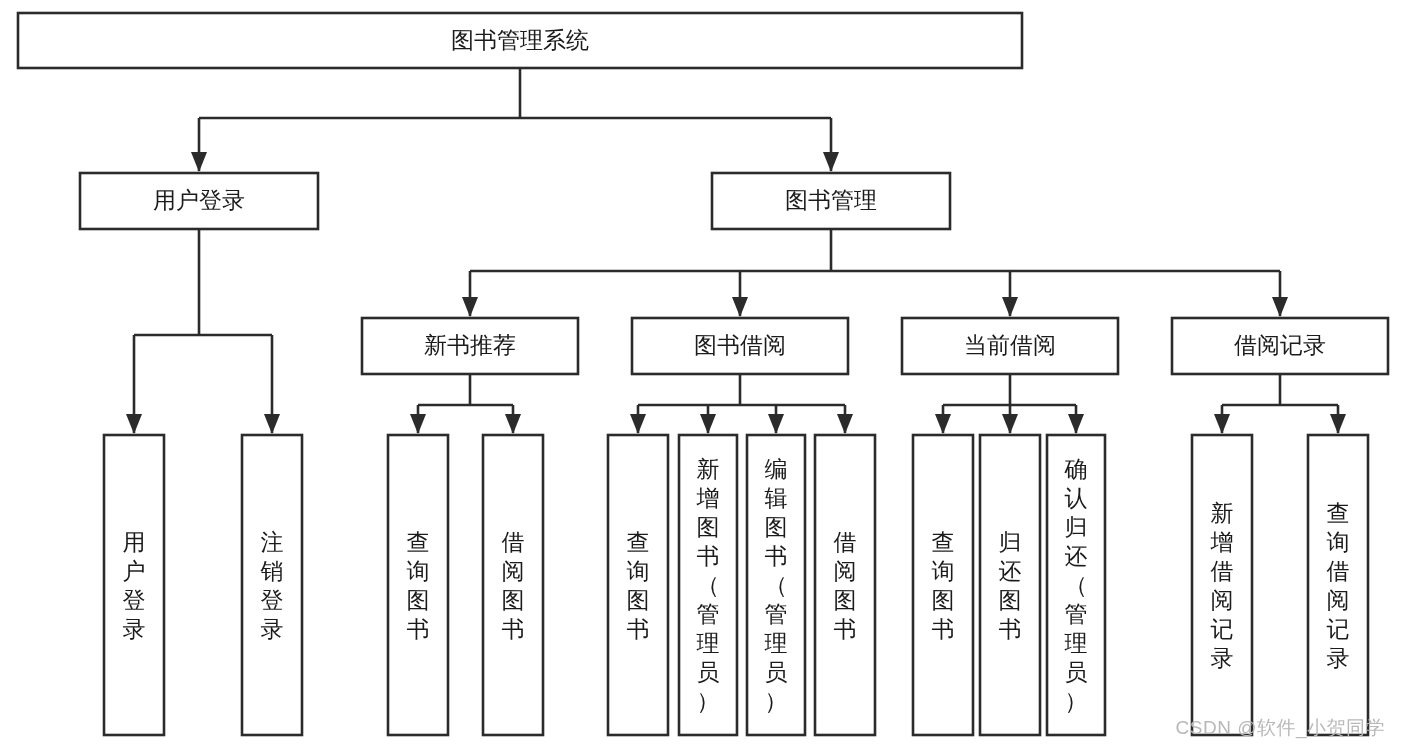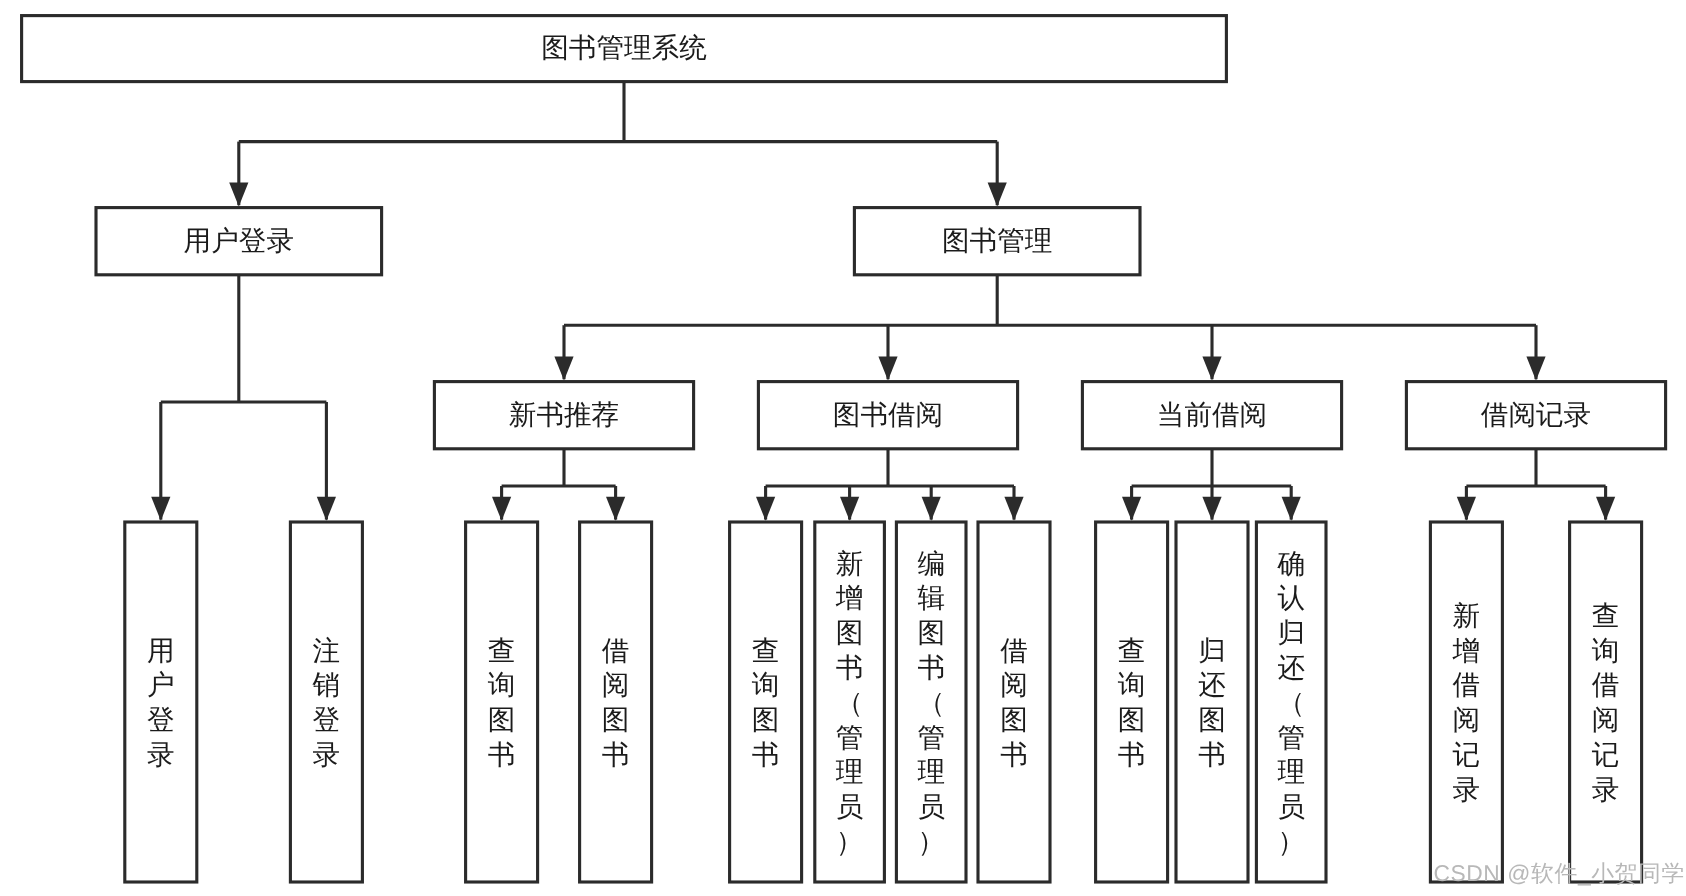--- a/index.html
+++ b/index.html
@@ -50,21 +50,21 @@
     dominant-baseline: middle;
   }
   .node-label-v {
     font-family: "Liberation Sans", "DejaVu Sans", sans-serif;
     font-size: 23px;
     fill: #1b1b1b;
     text-anchor: middle;
   }
   .watermark-text {
     position: absolute;
-    right: 1px;
+    right: 20px;
     bottom: 6px;
     font-family: "Liberation Sans", "DejaVu Sans", sans-serif;
     font-size: 19px;
     color: #b8b8b8;
     letter-spacing: 0.5px;
     white-space: nowrap;
     user-select: none;
   }
 </style>
 </head>

